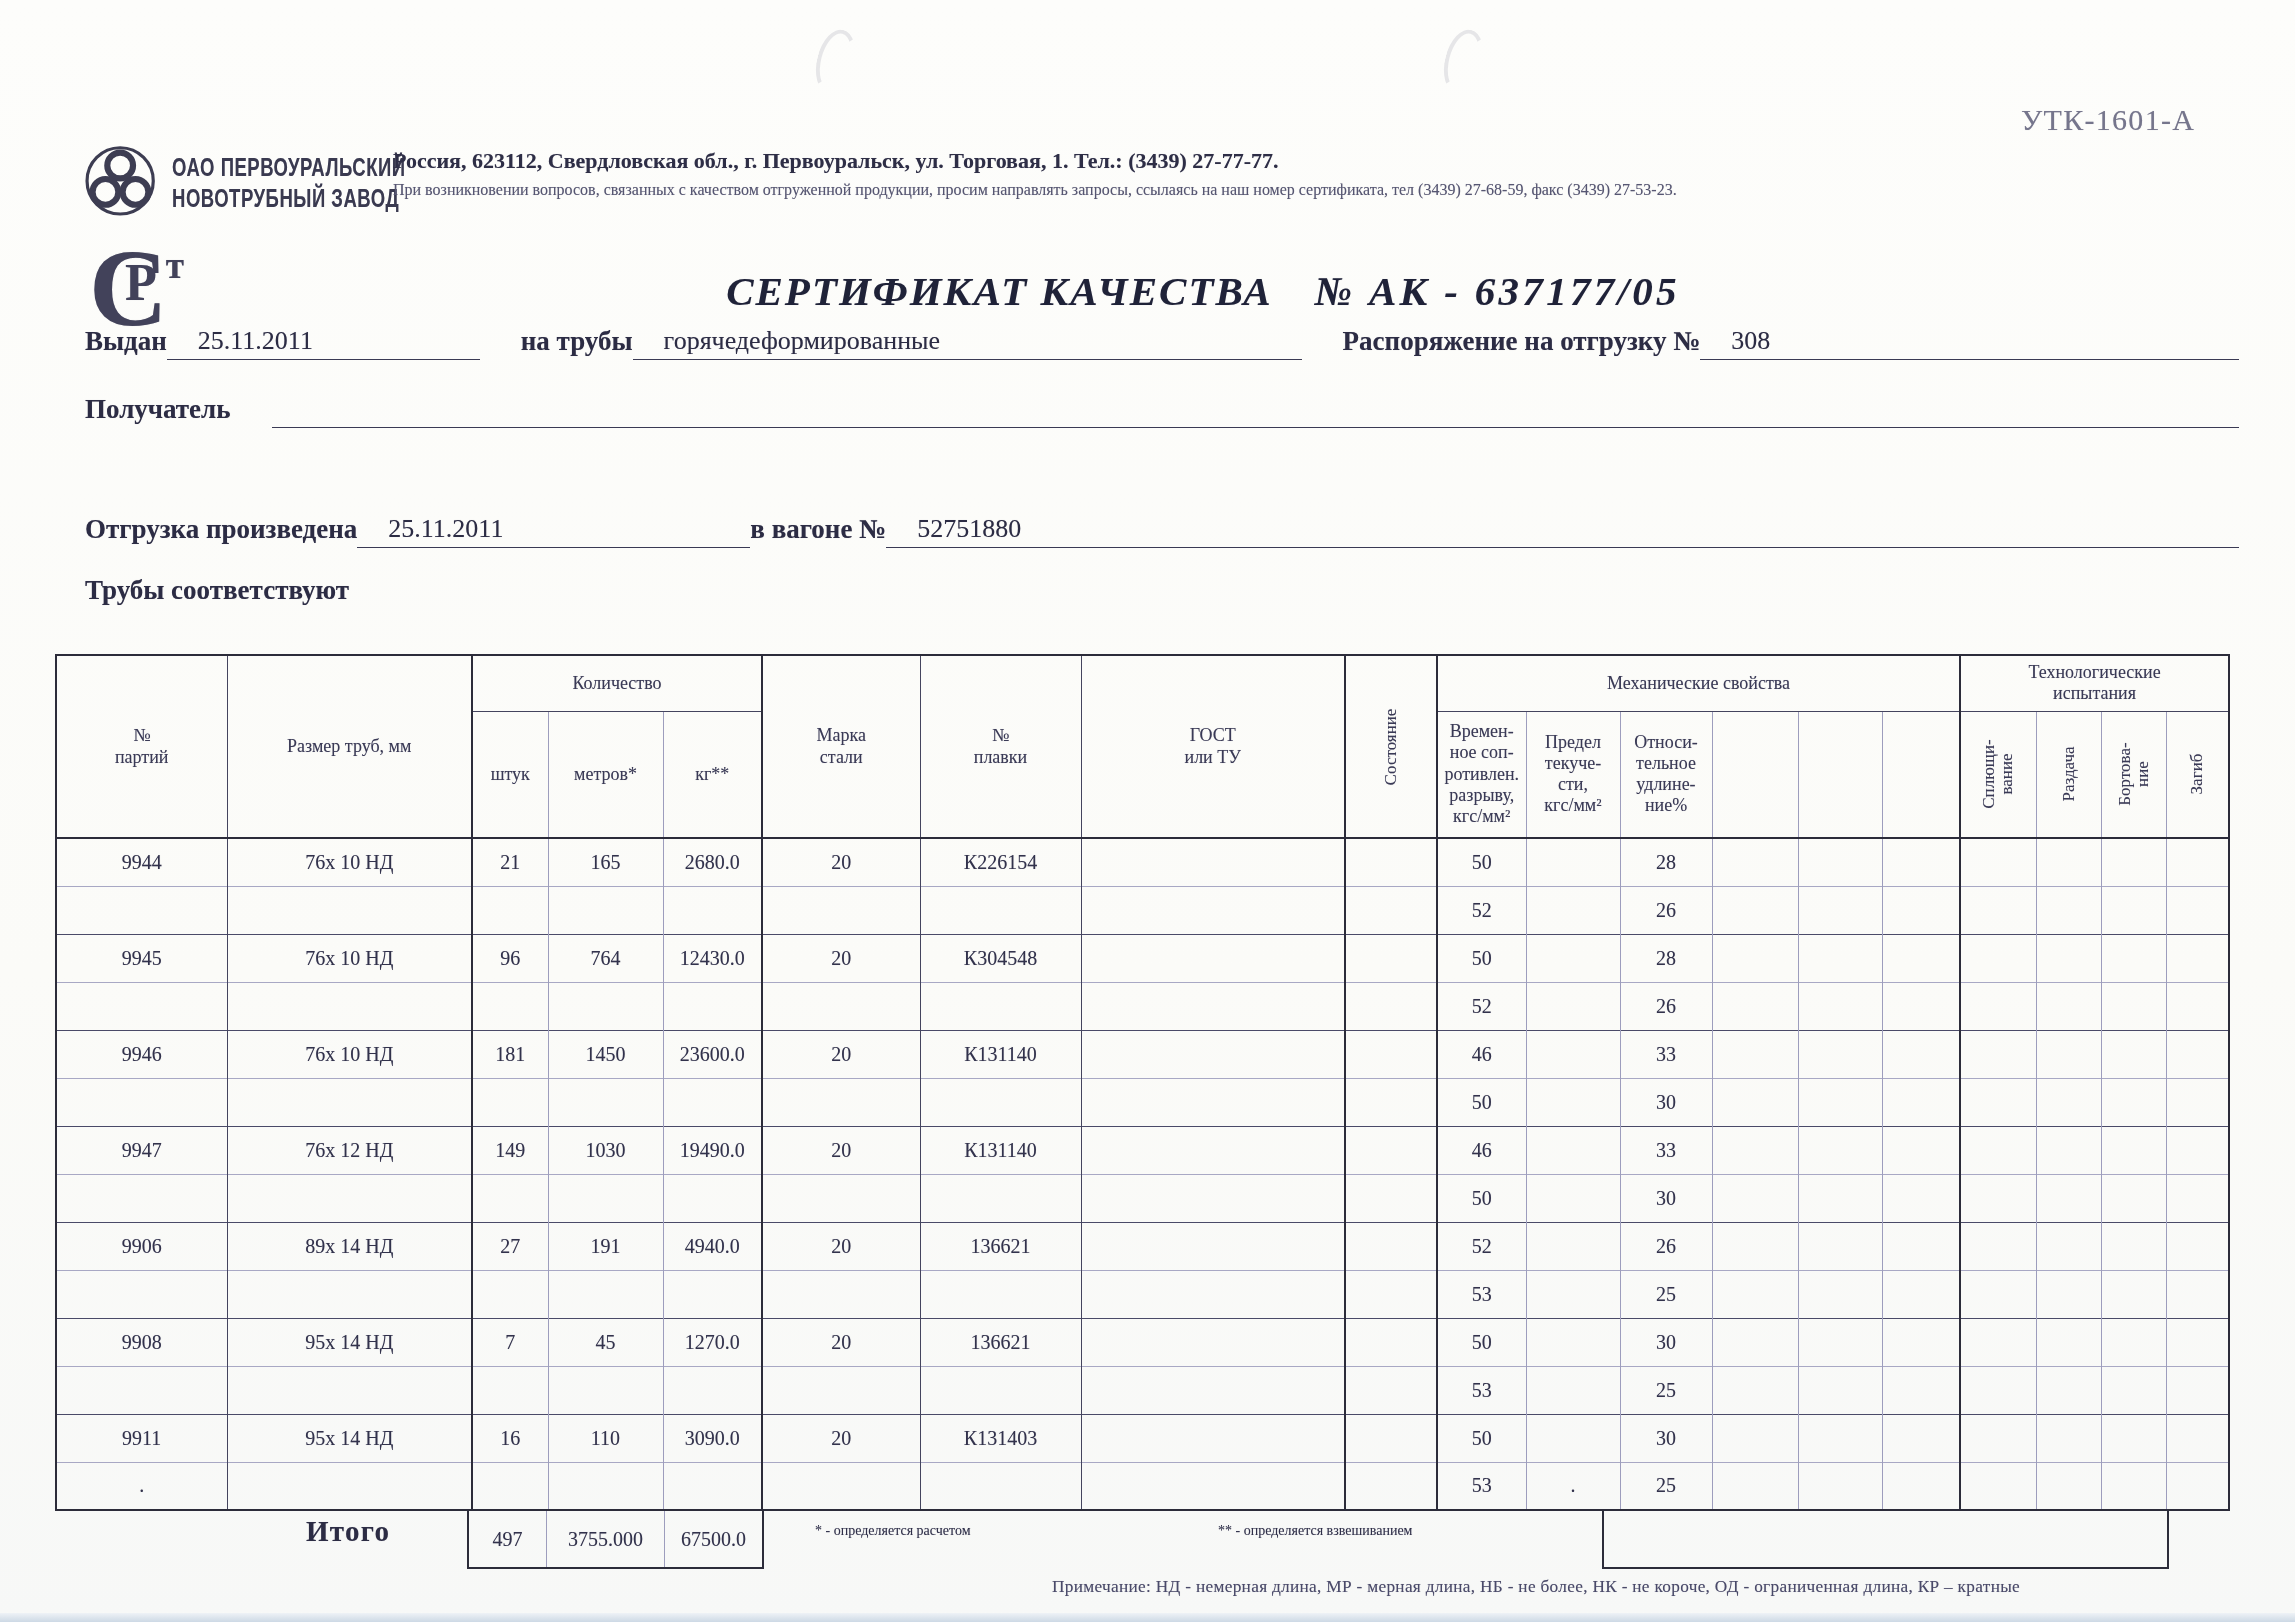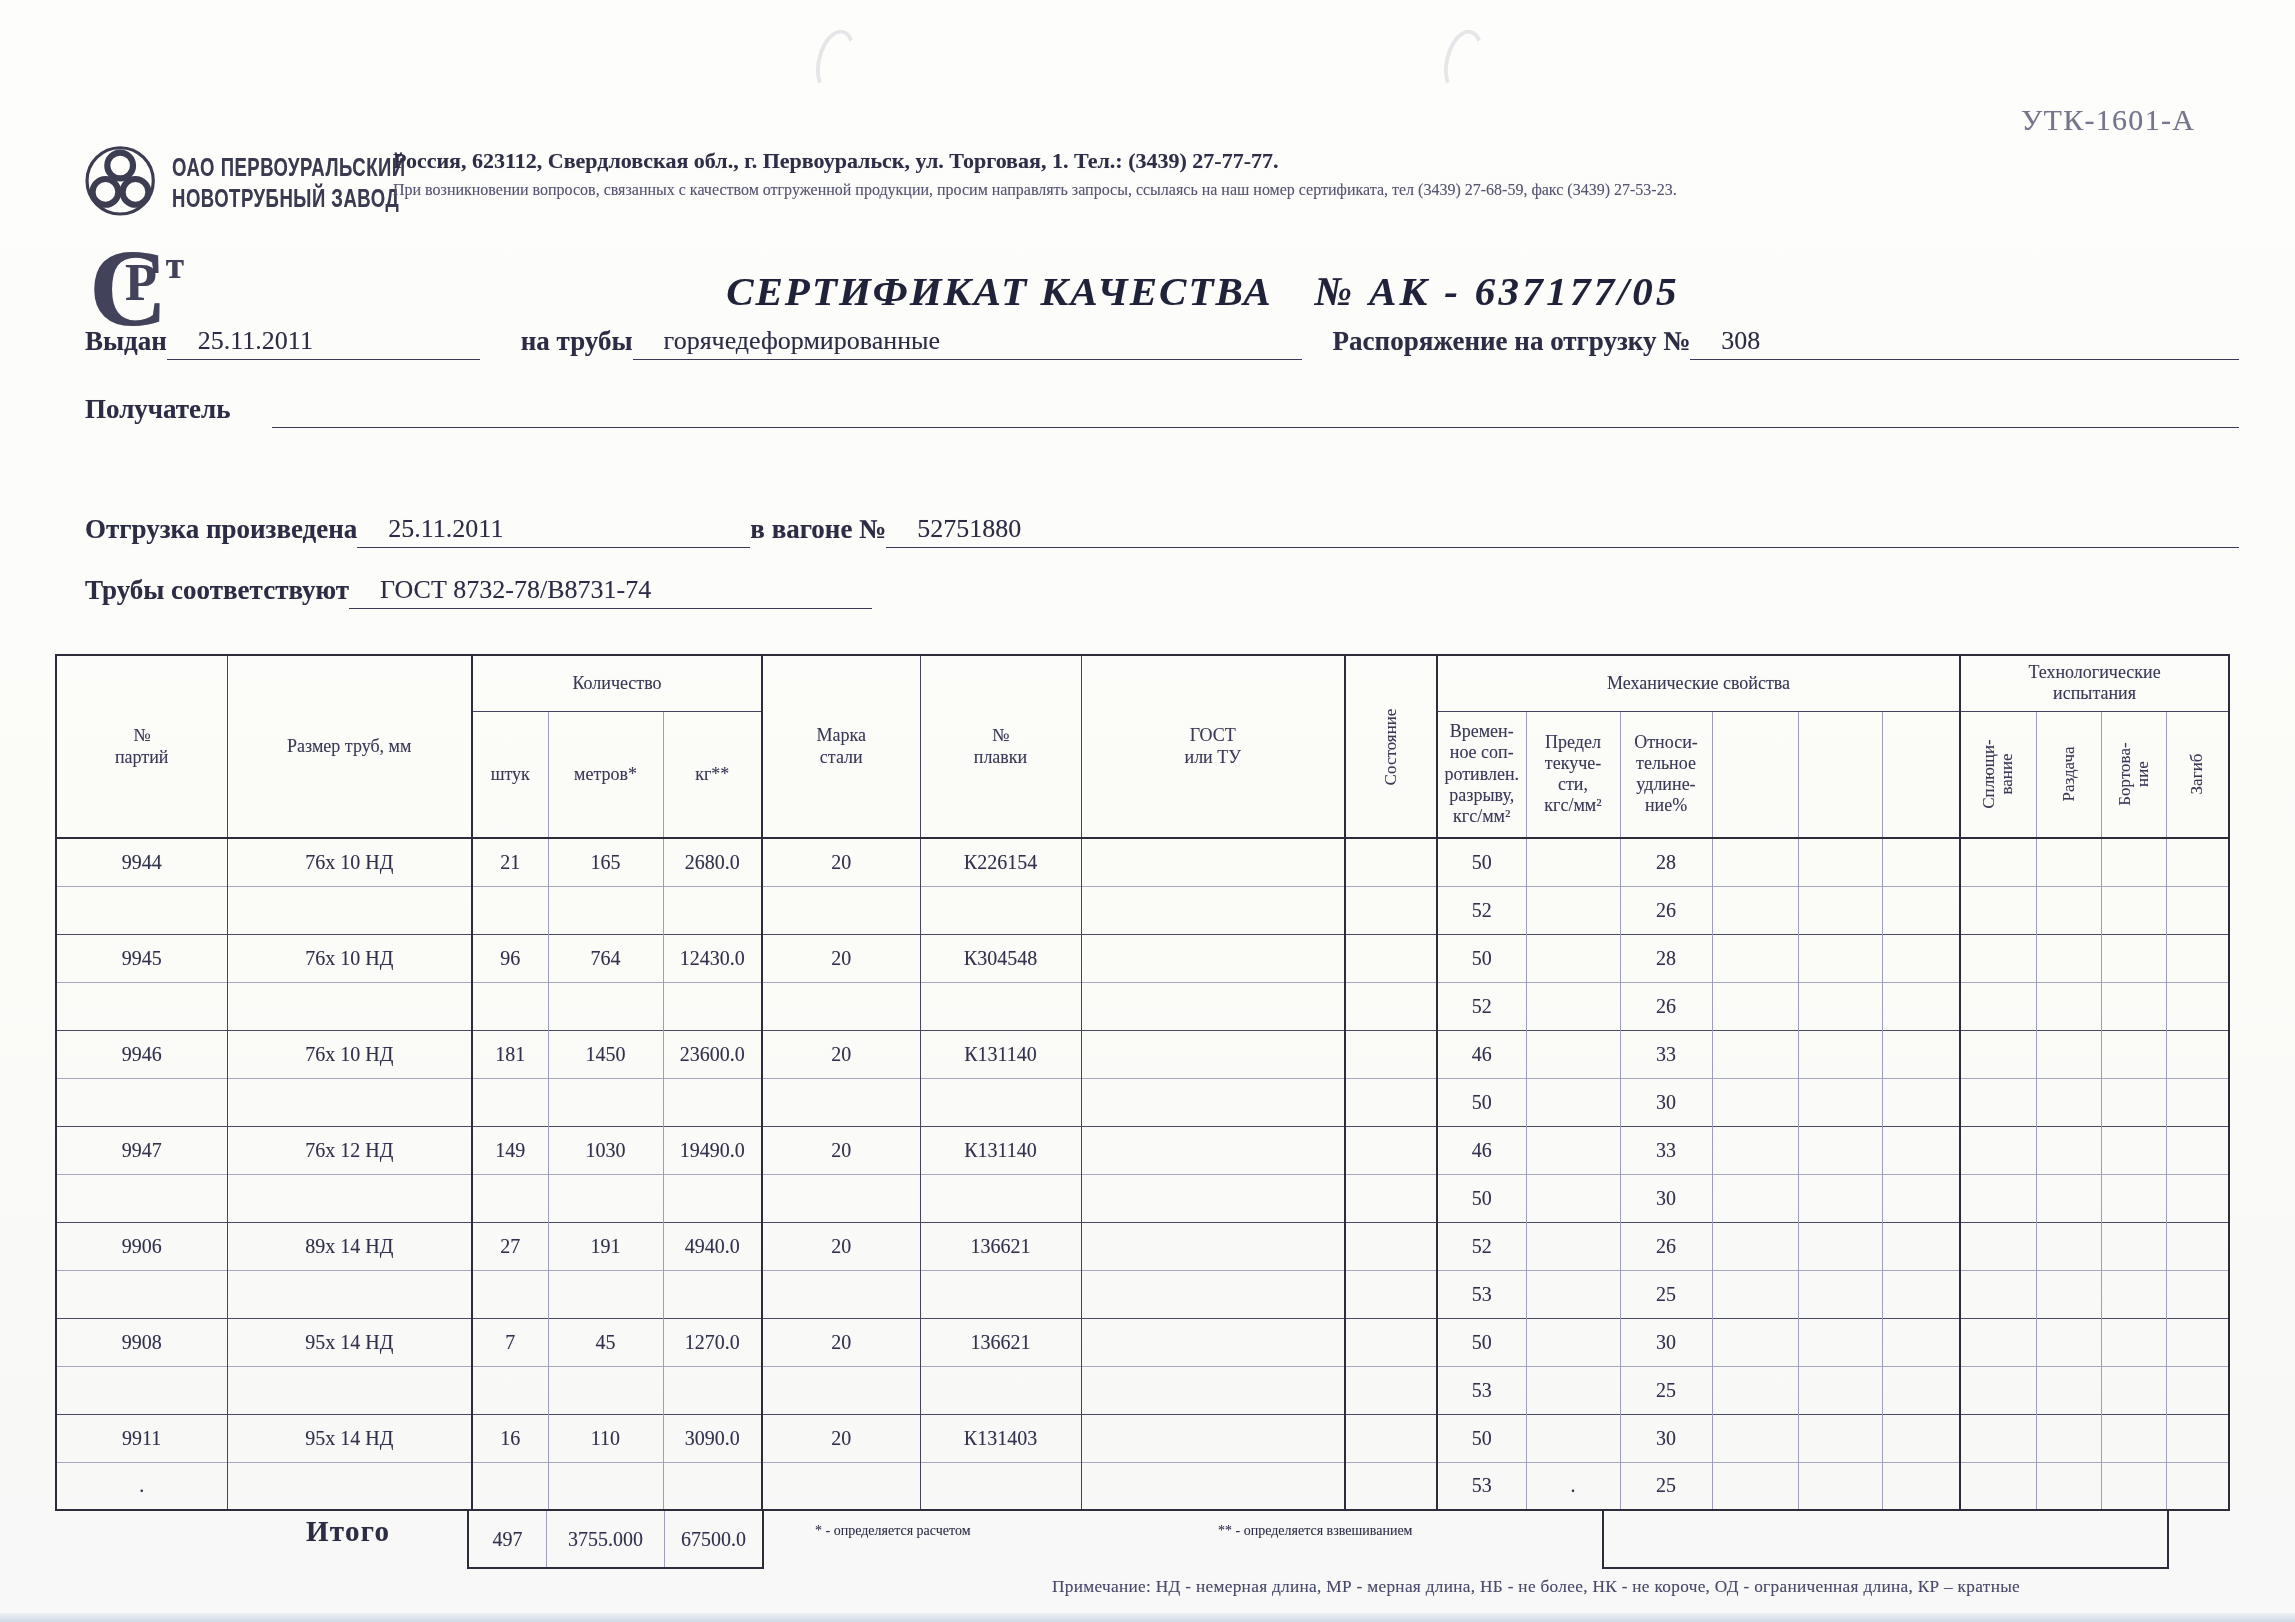--- a/index.html
+++ b/index.html
@@ -135,40 +135,39 @@
 
   <div class="title-row">
     <span>СЕРТИФИКАТ КАЧЕСТВА</span><span class="num">№  АК - 637177/05</span>
   </div>
 
   <div class="frow" style="top:326px;">
     <span class="flabel">Выдан</span>
     <span class="fseg" style="flex:0 0 313px;">25.11.2011</span>
     <span class="flabel" style="margin-left:41px;">на трубы</span>
     <span class="fseg" style="flex:0 0 669px;">горячедеформированные</span>
-    <span class="flabel" style="margin-left:31px;">Распоряжение на отгрузку №</span>
+    <span class="flabel" style="margin-left:41px;">Распоряжение на отгрузку №</span>
     <span class="fseg grow">308</span>
   </div>
 
   <div class="frow" style="top:394px;">
     <span class="flabel">Получатель</span>
     <span class="fseg grow" style="margin-left:41px;"></span>
   </div>
 
 
   <div class="frow" style="top:514px;">
     <span class="flabel">Отгрузка произведена</span>
     <span class="fseg" style="flex:0 0 393px;">25.11.2011</span>
     <span class="flabel" style="">в вагоне №</span>
     <span class="fseg grow">52751880</span>
   </div>
 
   <div class="frow" style="top:575px;">
     <span class="flabel">Трубы соответствуют</span>
-    <span class="fseg" style="flex:0 0 523px;">ГОСТ 8732-78/В8731-74</span>
     <span class="spacer grow"></span>
   </div>
 
   <table class="cert">
     <colgroup>
       <col style="width:171px">
         <col style="width:245px">
         <col style="width:76px">
         <col style="width:115px">
       <col style="width:99px">

